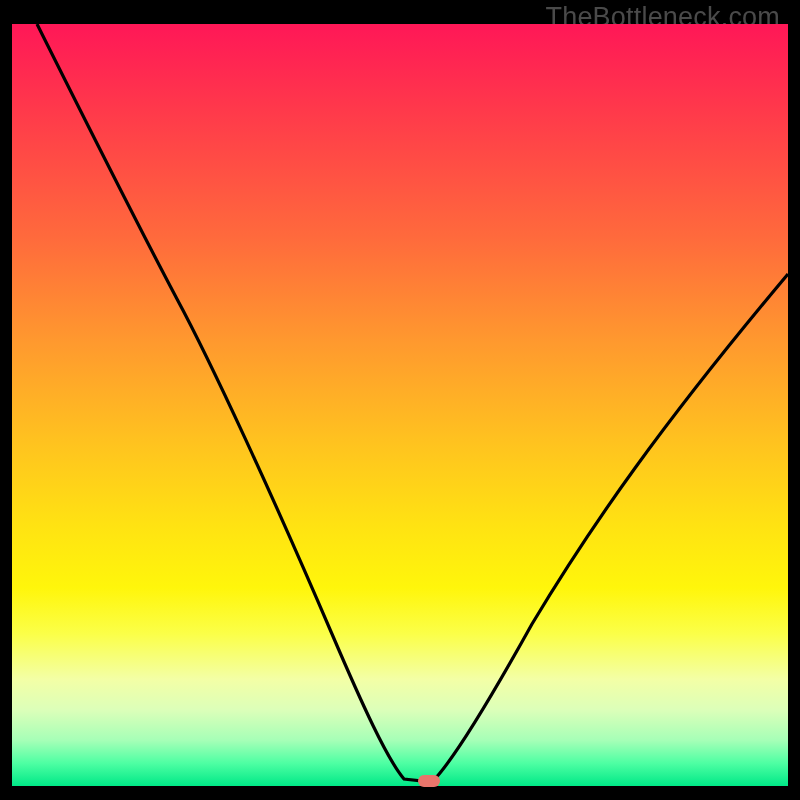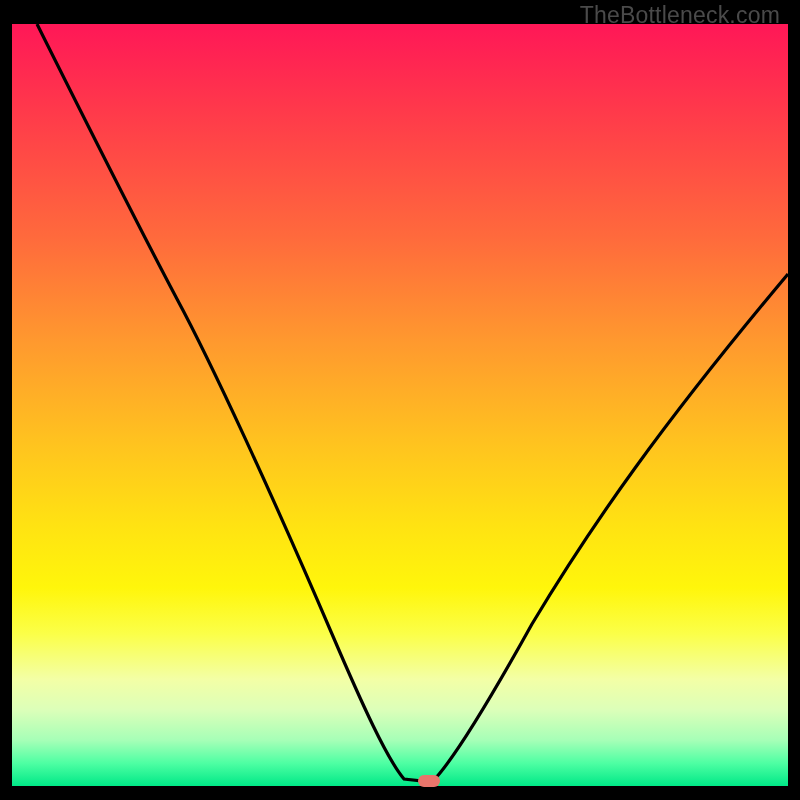--- a/index.html
+++ b/index.html
@@ -45,21 +45,21 @@
     left: 0;
     top: 0;
     width: 100%;
     height: 100%;
   }
   .watermark {
     position: absolute;
     top: 2px;
     right: 8px;
     color: #4a4a4a;
-    font-size: 23px;
+    font-size: 27px;
     font-weight: 500;
     letter-spacing: 0.2px;
   }
   .marker {
     position: absolute;
     width: 22px;
     height: 12px;
     background: #e8756b;
     border-radius: 6px;
     transform: translate(-50%, -50%);

